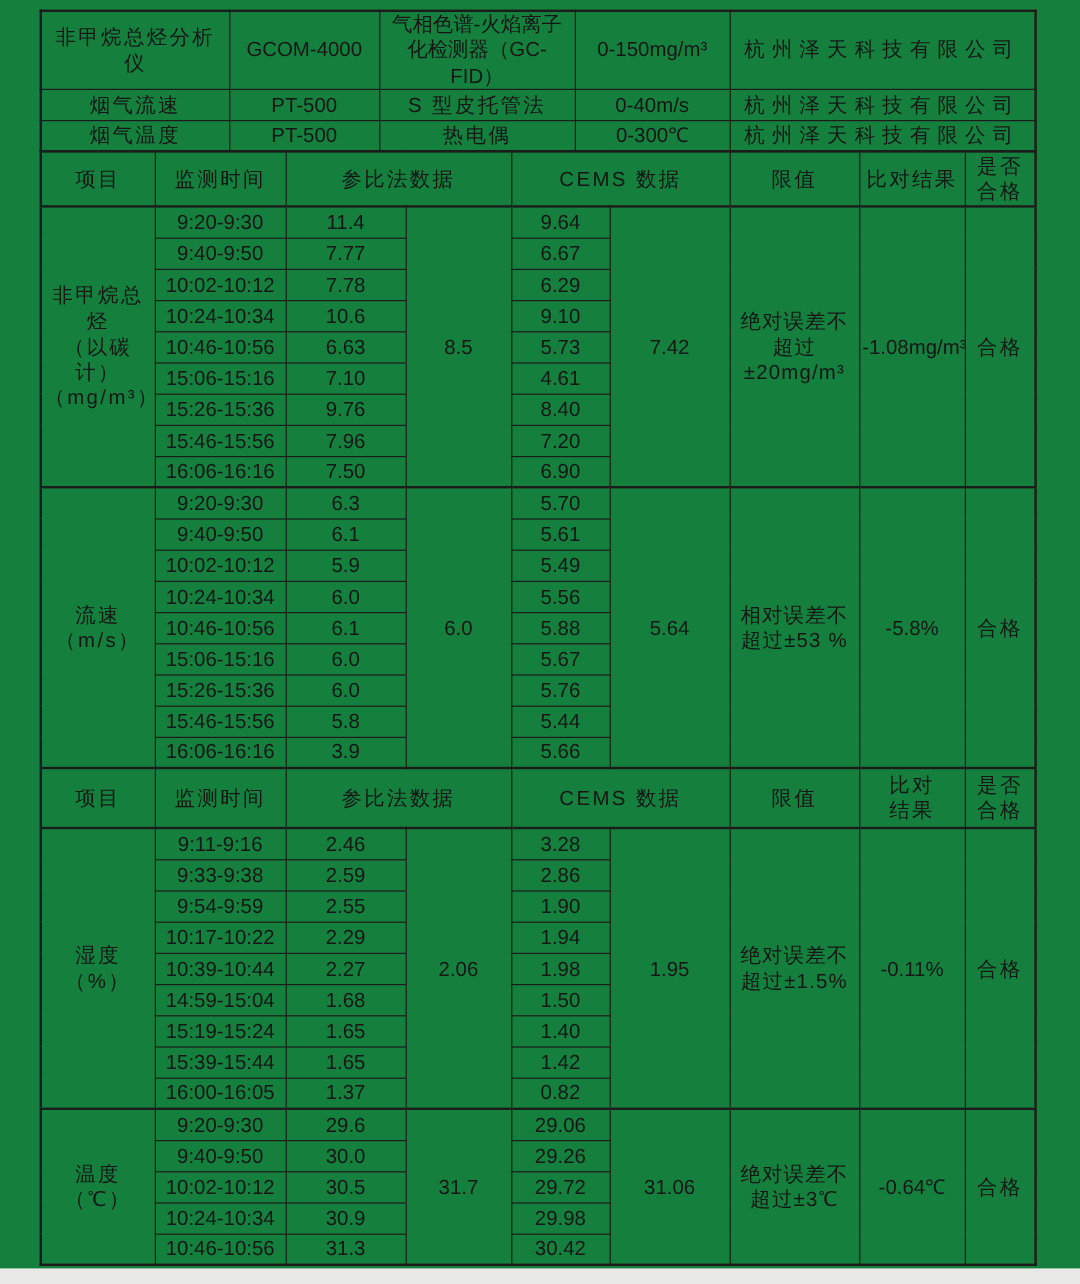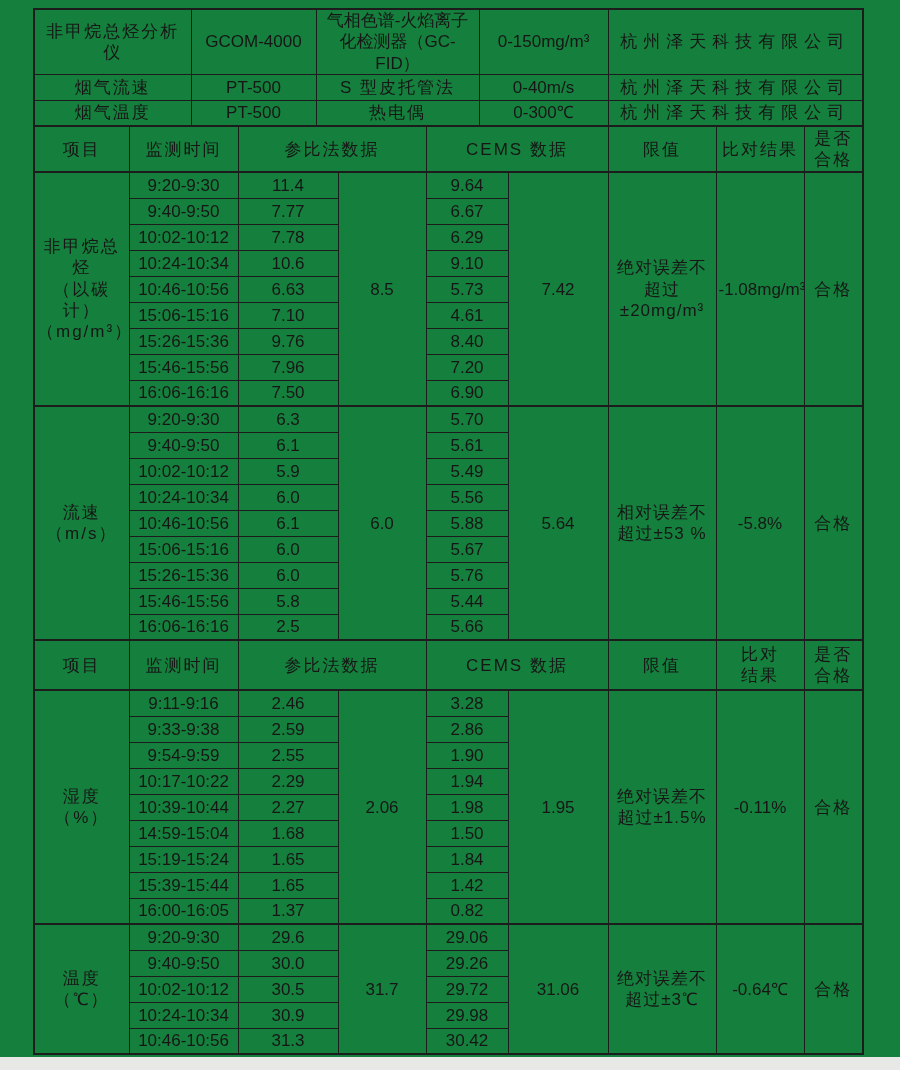--- a/index.html
+++ b/index.html
@@ -180,21 +180,21 @@
           <td>6.0</td>
           <td>5.76</td>
         </tr>
     <tr class="h26">
           <td>15:46-15:56</td>
           <td>5.8</td>
           <td>5.44</td>
         </tr>
     <tr class="h26">
           <td>16:06-16:16</td>
-          <td>2.5</td>
+          <td>3.9</td>
           <td>5.66</td>
         </tr>
 
     <tr class="hdr h50">
       <td class="cn">项目</td>
       <td class="cn">监测时间</td>
       <td class="cn" colspan="2">参比法数据</td>
       <td class="cn" colspan="2">CEMS 数据</td>
       <td class="cn">限值</td>
       <td class="cn">比对
@@ -237,21 +237,21 @@
           <td>1.98</td>
         </tr>
     <tr class="h26">
           <td>14:59-15:04</td>
           <td>1.68</td>
           <td>1.50</td>
         </tr>
     <tr class="h26">
           <td>15:19-15:24</td>
           <td>1.65</td>
-          <td>1.84</td>
+          <td>1.40</td>
         </tr>
     <tr class="h26">
           <td>15:39-15:44</td>
           <td>1.65</td>
           <td>1.42</td>
         </tr>
     <tr class="h26">
           <td>16:00-16:05</td>
           <td>1.37</td>
           <td>0.82</td>

